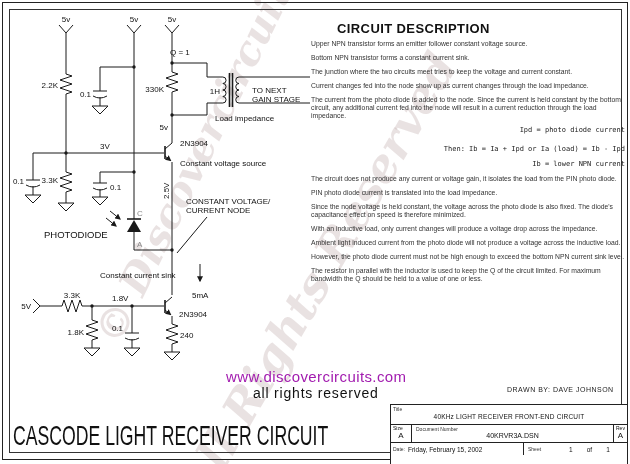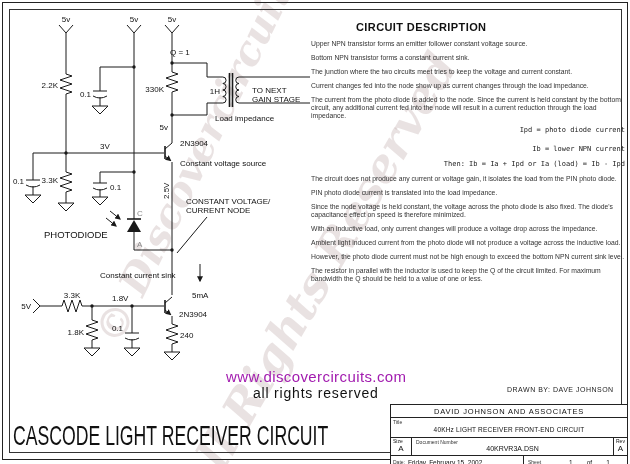--- a/index.html
+++ b/index.html
@@ -14,21 +14,21 @@
   #schem{position:absolute;left:0;top:0;z-index:1;}
   #schem path,#schem line{stroke:#1a1a1a;stroke-width:1;fill:none;}
   #schem .bar{stroke-width:1.6;}
   #schem .fillblk{fill:#1a1a1a;stroke:none;}
   #schem .gnd{fill:#fff;}
   #schem .dot{fill:#1a1a1a;stroke:none;}
   #schem text{font-family:"Liberation Sans",sans-serif;font-size:8px;fill:#111;}
   #schem text.big{font-size:9.5px;}
   #schem text.gray{fill:#8a8a8a;}
   
-  .descr-head{position:absolute;left:356px;top:21px;z-index:2;font-size:11px;font-weight:bold;letter-spacing:.4px;color:#111;text-align:center;}
+  .descr-head{position:absolute;left:337px;top:21px;z-index:2;font-size:13px;font-weight:bold;letter-spacing:.4px;color:#111;text-align:center;}
   .descr{position:absolute;left:311px;top:40px;width:314px;z-index:2;}
   .descr p{font-size:6.8px;line-height:8px;margin:0 0 6px 0;color:#333;}
   .descr p.mono{font-family:"DejaVu Sans Mono",monospace;font-size:7px;margin:0 0 7px 1px;color:#222;text-align:right;}
   .descr p.mono.gap{margin-bottom:11px;}
   
   .site{position:absolute;left:226px;top:368px;z-index:2;font-size:15px;letter-spacing:.4px;color:#a21caf;}
   .rights{position:absolute;left:253px;top:385px;z-index:2;font-size:14px;letter-spacing:.8px;color:#111;}
   .drawnby{position:absolute;left:507px;top:386px;z-index:2;font-size:7px;letter-spacing:.5px;color:#222;}
   .main-title{position:absolute;left:13px;top:420px;z-index:2;font-size:28px;color:#111;
               transform:scaleX(.63);transform-origin:0 0;white-space:nowrap;}
@@ -206,38 +206,37 @@
 </svg>
 
 <div class="descr-head">CIRCUIT DESCRIPTION</div>
 <div class="descr">
   <p>Upper NPN transistor forms an emitter follower constant voltage source.</p>
   <p>Bottom NPN transistor forms a constant current sink.</p>
   <p>The junction where the two circuits meet tries to keep the voltage and current constant.</p>
   <p>Current changes fed into the node show up as current changes through the load impedance.</p>
   <p>The current from the photo diode is added to the node.   Since the current is held constant by the bottom circuit, any additional current fed into the node will result in a current reduction through the load impedance.</p>
   <p class="mono gap">Ipd = photo diode current</p>
+  <p class="mono">Then: Ib = Ia + Ipd  or  Ia (load) = Ib - Ipd</p>
   <p class="mono">Ib = lower NPN current</p>
-  <p class="mono">Then: Ib = Ia + Ipd  or  Ia (load) = Ib - Ipd</p>
   <p>The circuit does not produce any current or voltage gain, it isolates the load from the PIN photo diode.</p>
   <p>PIN photo diode current is translated into the load impedance.</p>
   <p>Since the node voltage is held constant, the voltage across the photo diode is also fixed.  The diode's capacitance effect on speed is therefore minimized.</p>
   <p>With an inductive load, only current changes will produce a voltage drop across the impedance.</p>
   <p>Ambient light induced current from the photo diode will not produce a voltage across the inductive load.</p>
   <p>However, the photo diode current must not be high enough to exceed the bottom NPN current sink level.</p>
   <p>The resistor in parallel with the inductor is used to keep the Q of the circuit limited.  For maximum bandwidth the Q should be held to a value of one or less.</p>
 </div>
 
 <div class="site">www.discovercircuits.com</div>
 <div class="rights">all rights reserved</div>
 <div class="drawnby">DRAWN BY: DAVE JOHNSON</div>
 <div class="main-title">CASCODE LIGHT RECEIVER CIRCUIT</div>
 
 <div class="tblock">
-  <div class="tb-company">DAVID JOHNSON AND ASSOCIATES</div>
   <div class="tb-titlerow">
     <span class="tb-lbl">Title</span>
     <div class="tb-title-text">40KHz LIGHT RECEIVER FRONT-END CIRCUIT</div>
   </div>
   <div class="tb-meta">
     <div class="tb-size">
       <span class="tb-cell-lbl">Size</span>
       <span class="tb-cell-val">A</span>
     </div>
     <div class="tb-doc">

